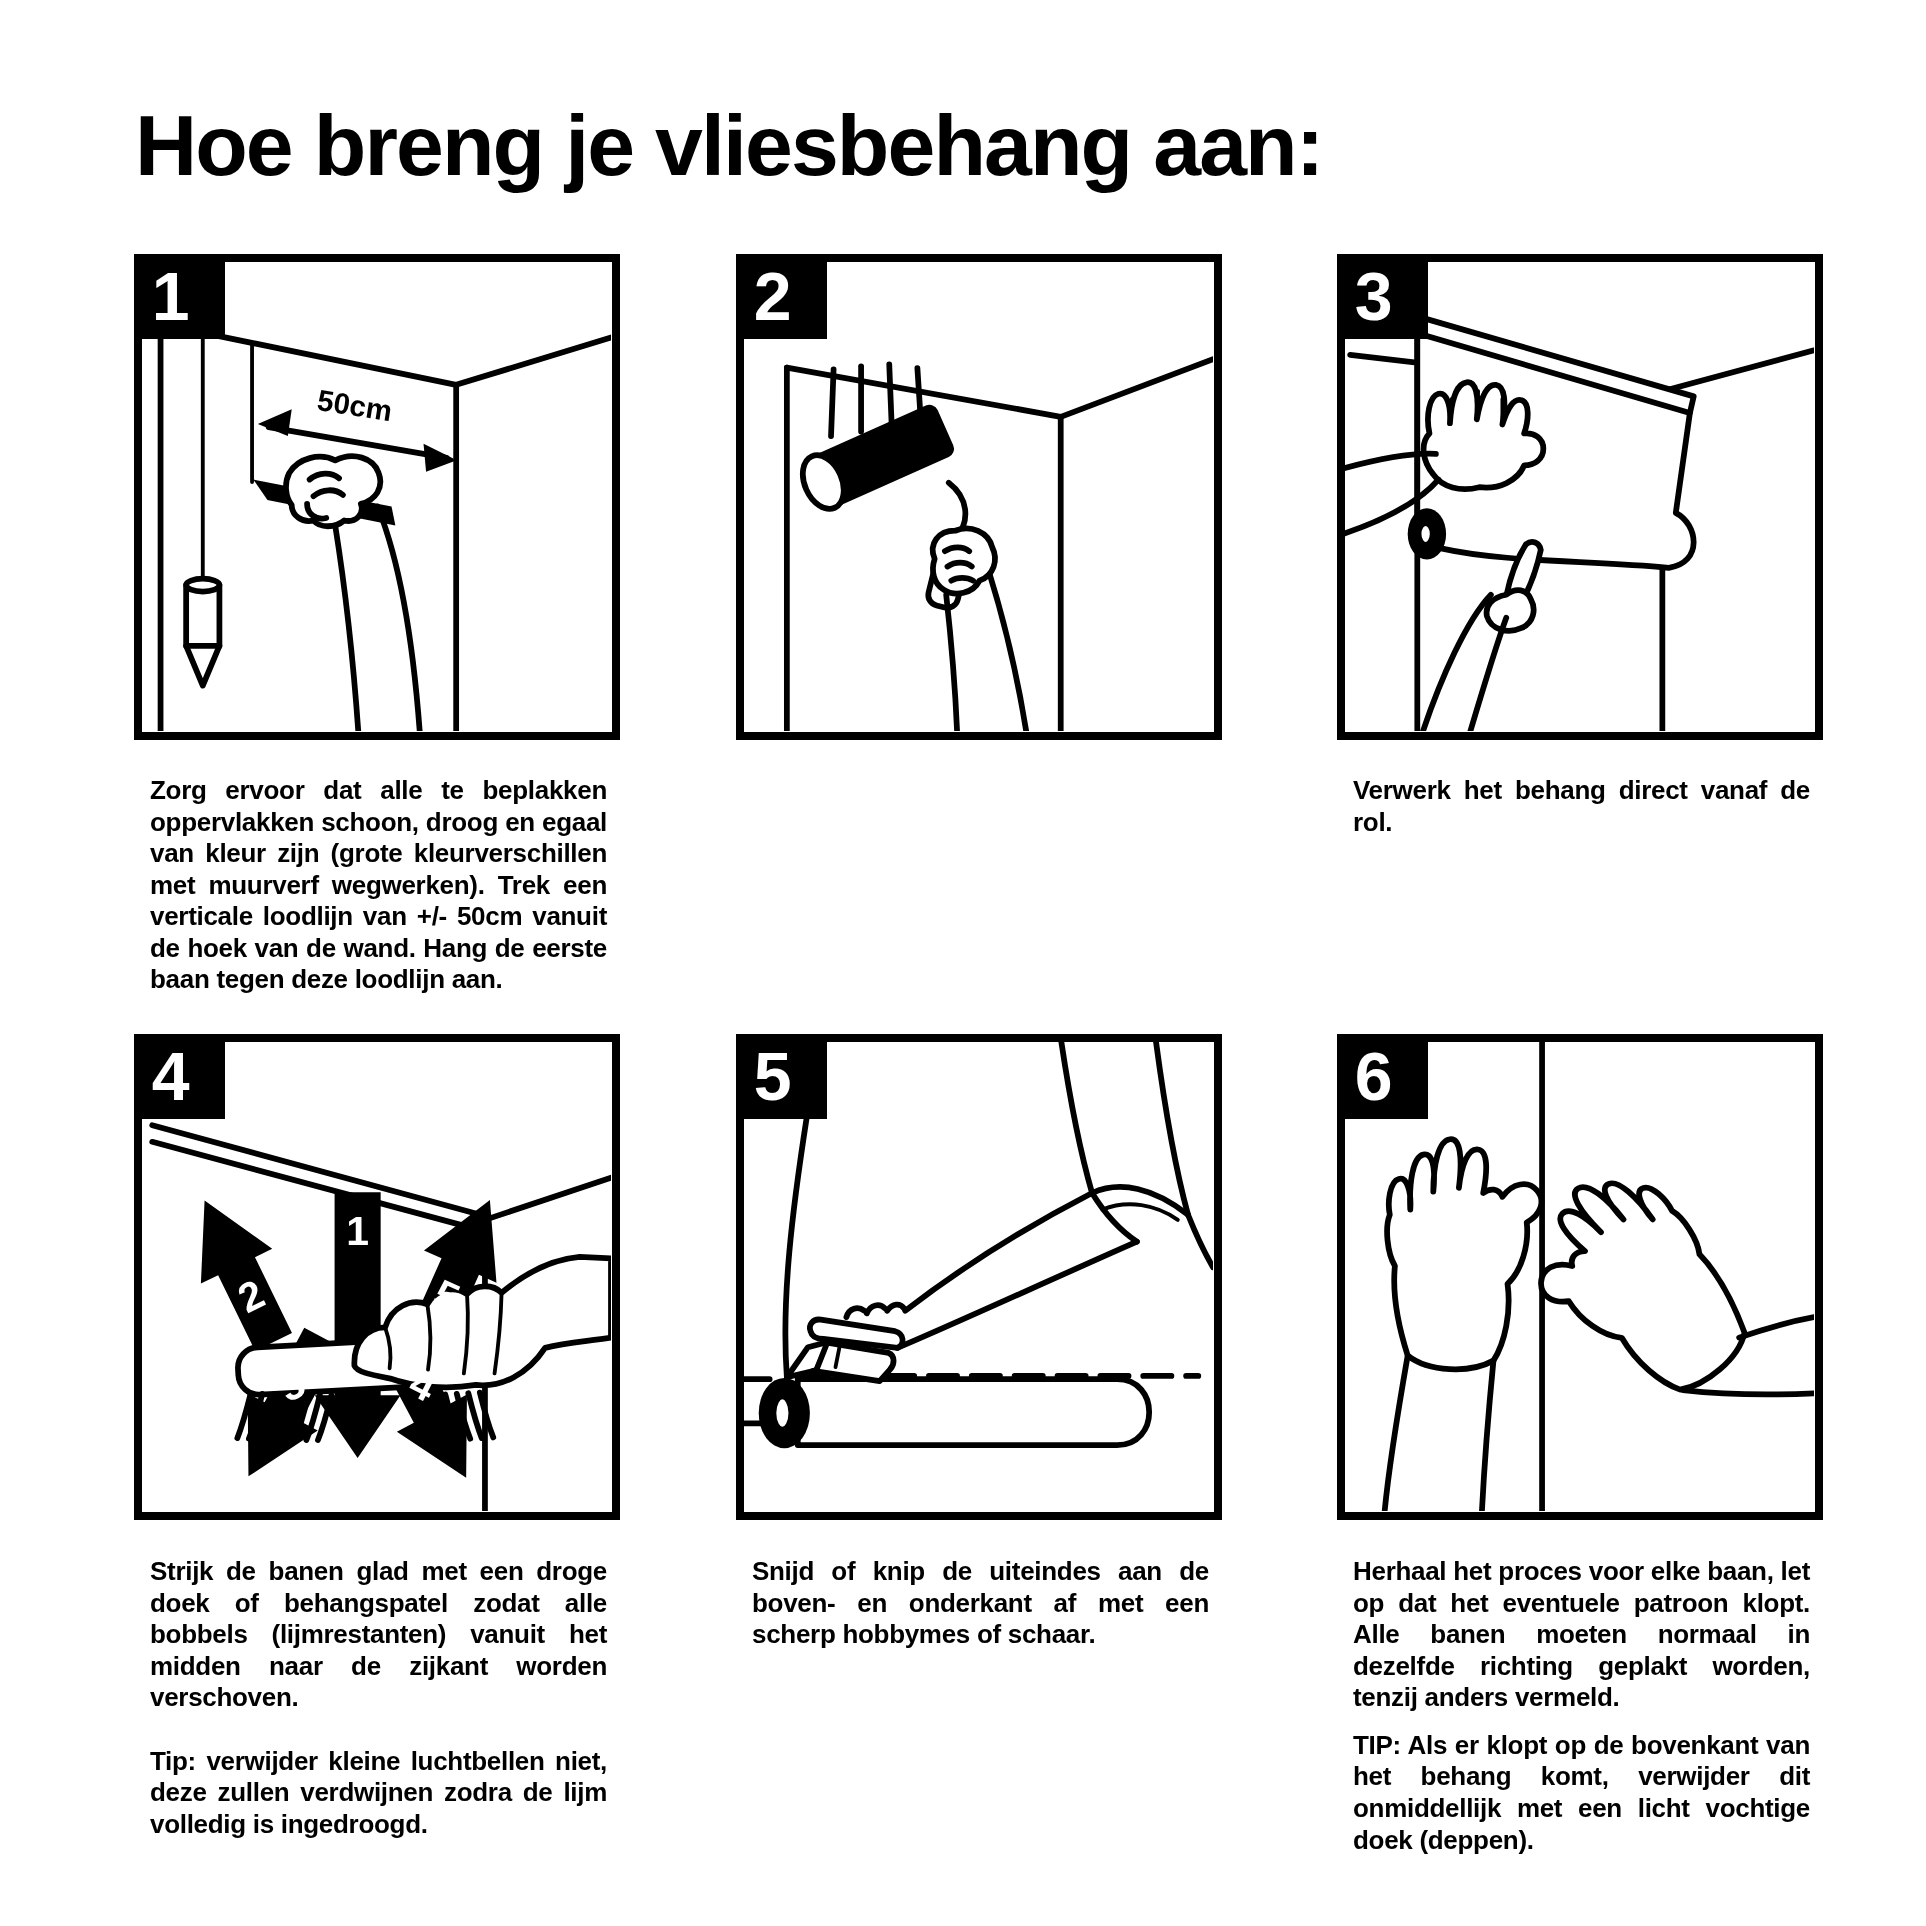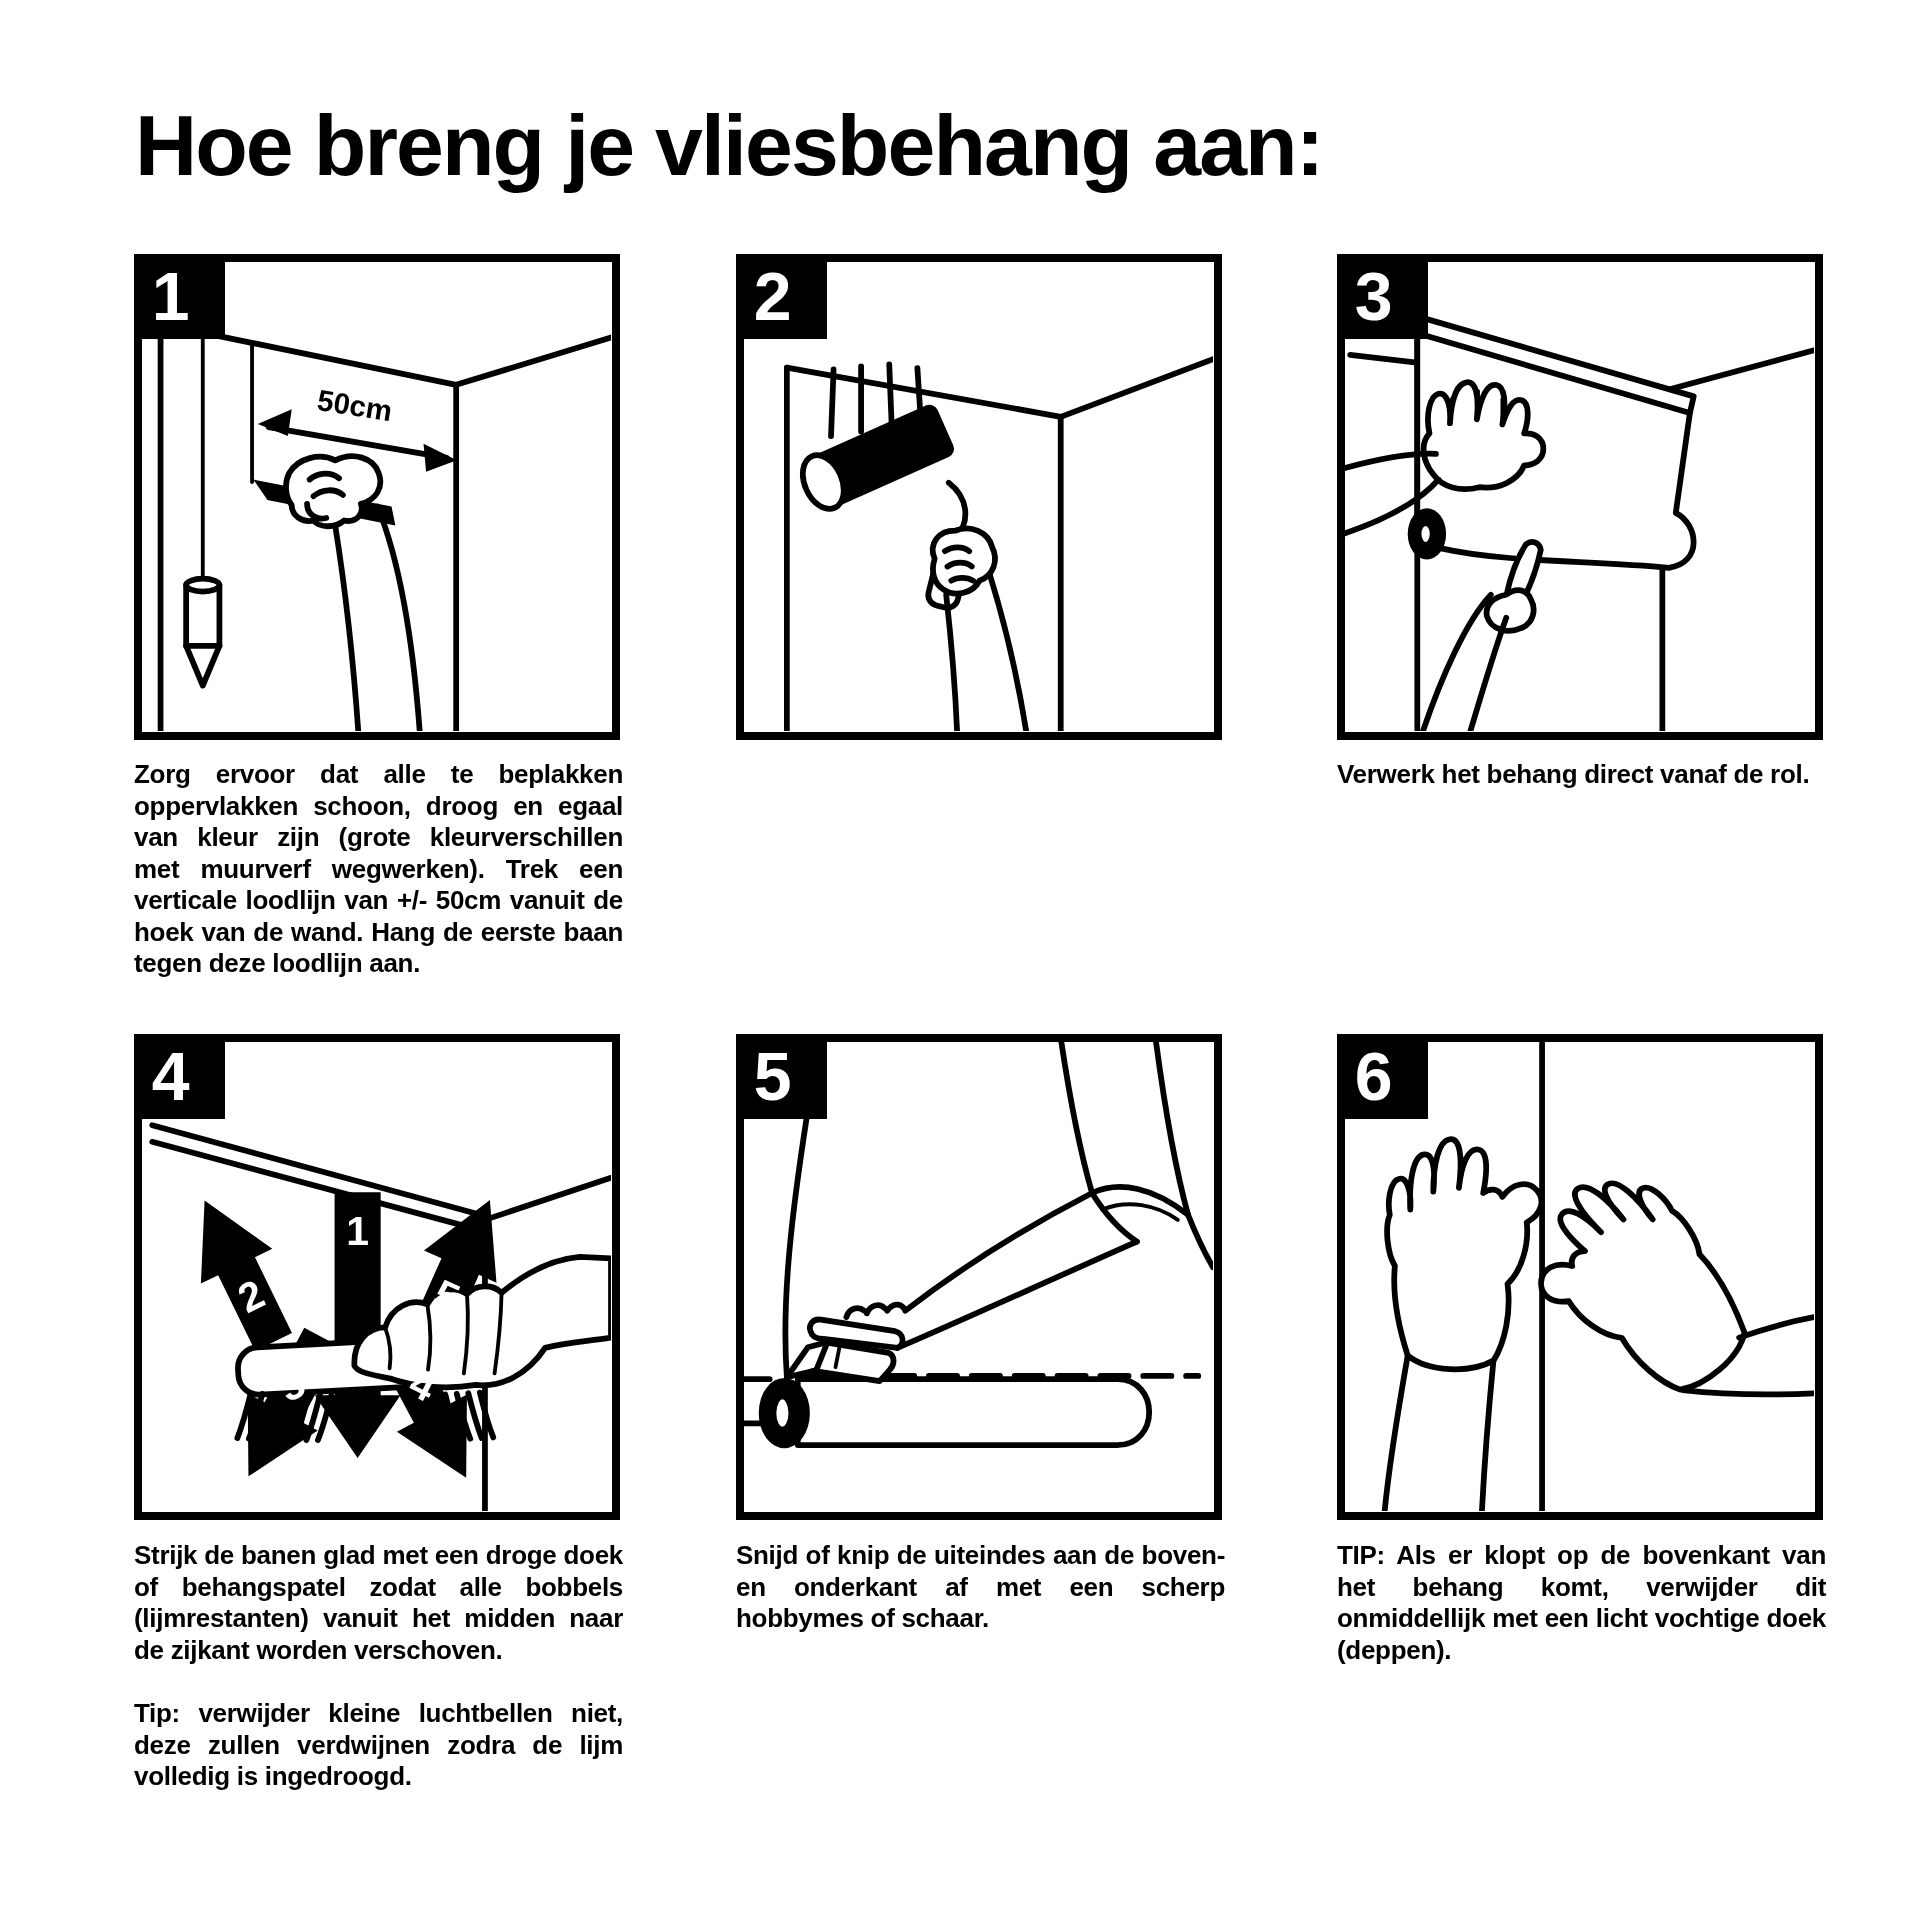--- a/index.html
+++ b/index.html
@@ -20,21 +20,21 @@
   .art .fill{fill:#000;stroke:none;}
   .art .white{fill:#fff;}
   .art .thin{stroke-width:6;}
   .art text{stroke:none;}
   .label{font-family:"Liberation Sans",sans-serif;font-weight:bold;font-size:46px;fill:#000;}
   .arrnum{font-family:"Liberation Sans",sans-serif;font-weight:bold;font-size:64px;fill:#fff;
           text-anchor:middle;}
   .caption{position:absolute;width:489px;font-size:26px;line-height:1.215;font-weight:bold;
            text-align:justify;letter-spacing:-0.3px;}
   .cap-r1{top:759px}.cap-r2{top:1540px}
-  .caption p{margin:0;}
+  .caption p{margin:16px;}
   .caption p.gap{margin-top:32px;}
 </style>
 </head>
 <body>
 
 <div class="page">
 
   <h1 class="title">Hoe breng je vliesbehang aan:</h1>
 
   <section class="panel pos-c1 pos-r1">
@@ -250,17 +250,18 @@
     <p>Verwerk het behang direct vanaf de rol.</p>
   </div>
   <div class="caption pos-c2 cap-r2">
     <p>Snijd of knip de uiteindes aan de boven- en onderkant af met een scherp hobbymes of schaar.</p>
   </div>
   <div class="caption pos-c1 cap-r2">
     <p>Strijk de banen glad met een droge doek of behangspatel zodat alle bobbels (lijmrestanten) vanuit het midden naar de zijkant worden verschoven.</p>
     <p class="gap">Tip: verwijder kleine luchtbellen niet, deze zullen verdwijnen zodra de lijm volledig is ingedroogd.</p>
   </div>
   <div class="caption pos-c3 cap-r2">
+    <p>Herhaal het proces voor elke baan, let op dat het eventuele patroon klopt. Alle banen moeten normaal in dezelfde richting geplakt worden, tenzij anders vermeld.</p>
     <p>TIP: Als er klopt op de bovenkant van het behang komt, verwijder dit onmiddellijk met een licht vochtige doek (deppen).</p>
   </div>
 
 </div>
 
 
 </body></html>

